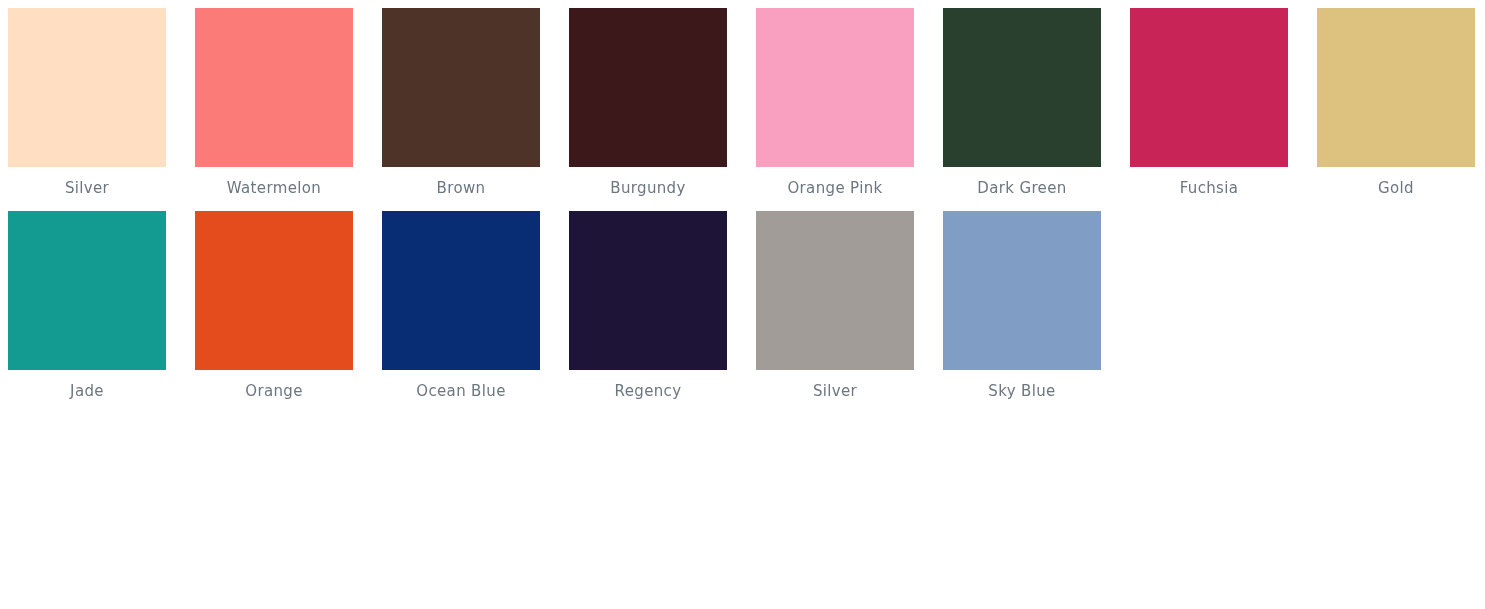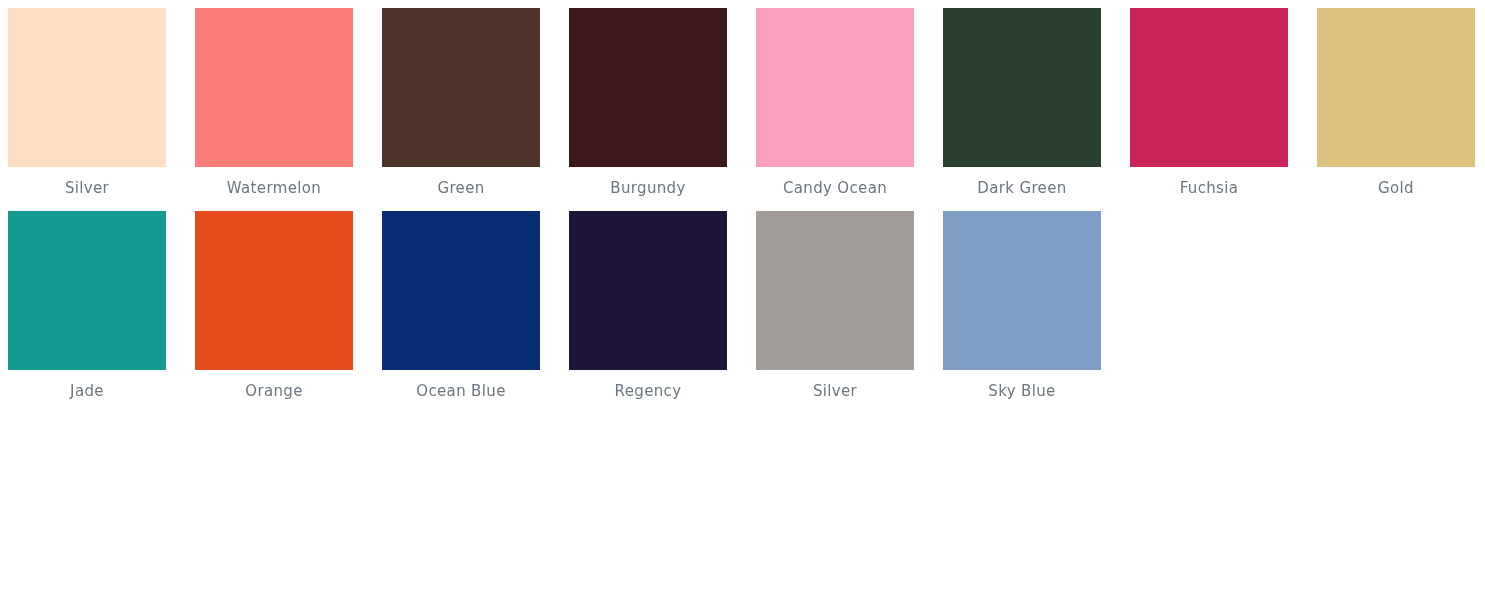--- a/index.html
+++ b/index.html
@@ -60,29 +60,29 @@
     <div class="swatch-cell">
       <div class="swatch-chip" style="background-color: rgb(255, 222, 194);"></div>
       <div class="swatch-label">Silver</div>
     </div>
     <div class="swatch-cell">
       <div class="swatch-chip" style="background-color: rgb(251, 123, 120);"></div>
       <div class="swatch-label">Watermelon</div>
     </div>
     <div class="swatch-cell">
       <div class="swatch-chip" style="background-color: rgb(77, 51, 40);"></div>
-      <div class="swatch-label">Green</div>
+      <div class="swatch-label">Brown</div>
     </div>
     <div class="swatch-cell">
       <div class="swatch-chip" style="background-color: rgb(60, 24, 27);"></div>
       <div class="swatch-label">Burgundy</div>
     </div>
     <div class="swatch-cell">
       <div class="swatch-chip" style="background-color: rgb(249, 160, 192);"></div>
-      <div class="swatch-label">Candy Ocean</div>
+      <div class="swatch-label">Orange Pink</div>
     </div>
     <div class="swatch-cell">
       <div class="swatch-chip" style="background-color: rgb(42, 64, 47);"></div>
       <div class="swatch-label">Dark Green</div>
     </div>
     <div class="swatch-cell">
       <div class="swatch-chip" style="background-color: rgb(201, 36, 88);"></div>
       <div class="swatch-label">Fuchsia</div>
     </div>
     <div class="swatch-cell">

